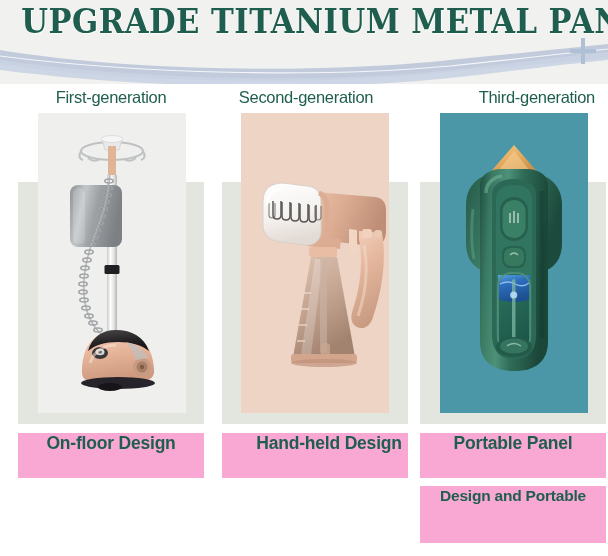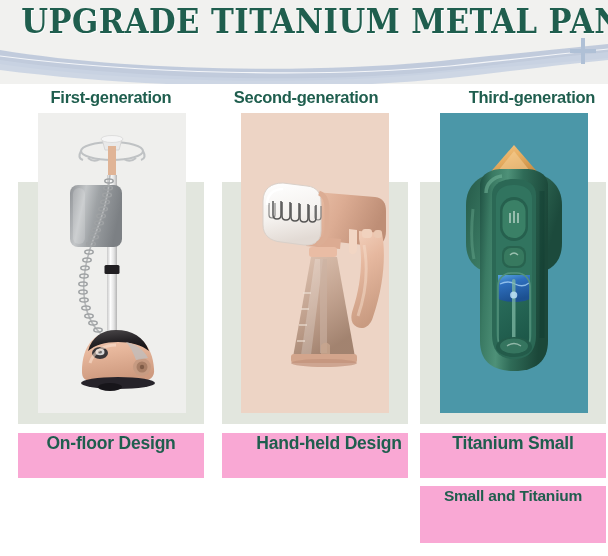--- a/index.html
+++ b/index.html
@@ -37,21 +37,21 @@
   .plus-icon:before { left: 11px; top: 0; width: 4px; height: 26px; }
   .plus-icon:after { left: 0; top: 11px; width: 26px; height: 4px; }
   .wave { position: absolute; left: 0; top: 40px; width: 608px; height: 44px; }
 
   
   .gen-labels {
     position: absolute; left: 0; top: 88px; width: 608px; height: 22px;
   }
   .gen-label {
     position: absolute; top: 0;
-    font-size: 16.5px; font-weight: bold; color: #1F5E4E;
+    font-size: 16.5px; font-weight: normal; color: #1F5E4E;
     white-space: nowrap; text-align: center;
     letter-spacing: -0.3px;
   }
   .gen-label.c1 { left: 18px;  width: 186px; }
   .gen-label.c2 { left: 211px; width: 190px; text-align: center; }
   .gen-label.c3 { left: 409px; width: 186px; text-align: right; }
 
   
   .band {
     position: absolute; top: 182px; height: 242px;
@@ -373,20 +373,20 @@
     </svg>
   </div>
 
   <div class="cap cap-row1 c1">
     <span>On-floor Design</span>
   </div>
   <div class="cap cap-row1 c2">
     <span>Hand-held Design</span>
   </div>
   <div class="cap cap-row1 c3">
-    <span>Titanium Small</span>
+    <span>Portable Panel</span>
   </div>
 
   <div class="cap cap-row2 c3">
-    <span>Small and Titanium</span>
+    <span>Design and Portable</span>
   </div>
 
 </div>
 
 </body></html>

